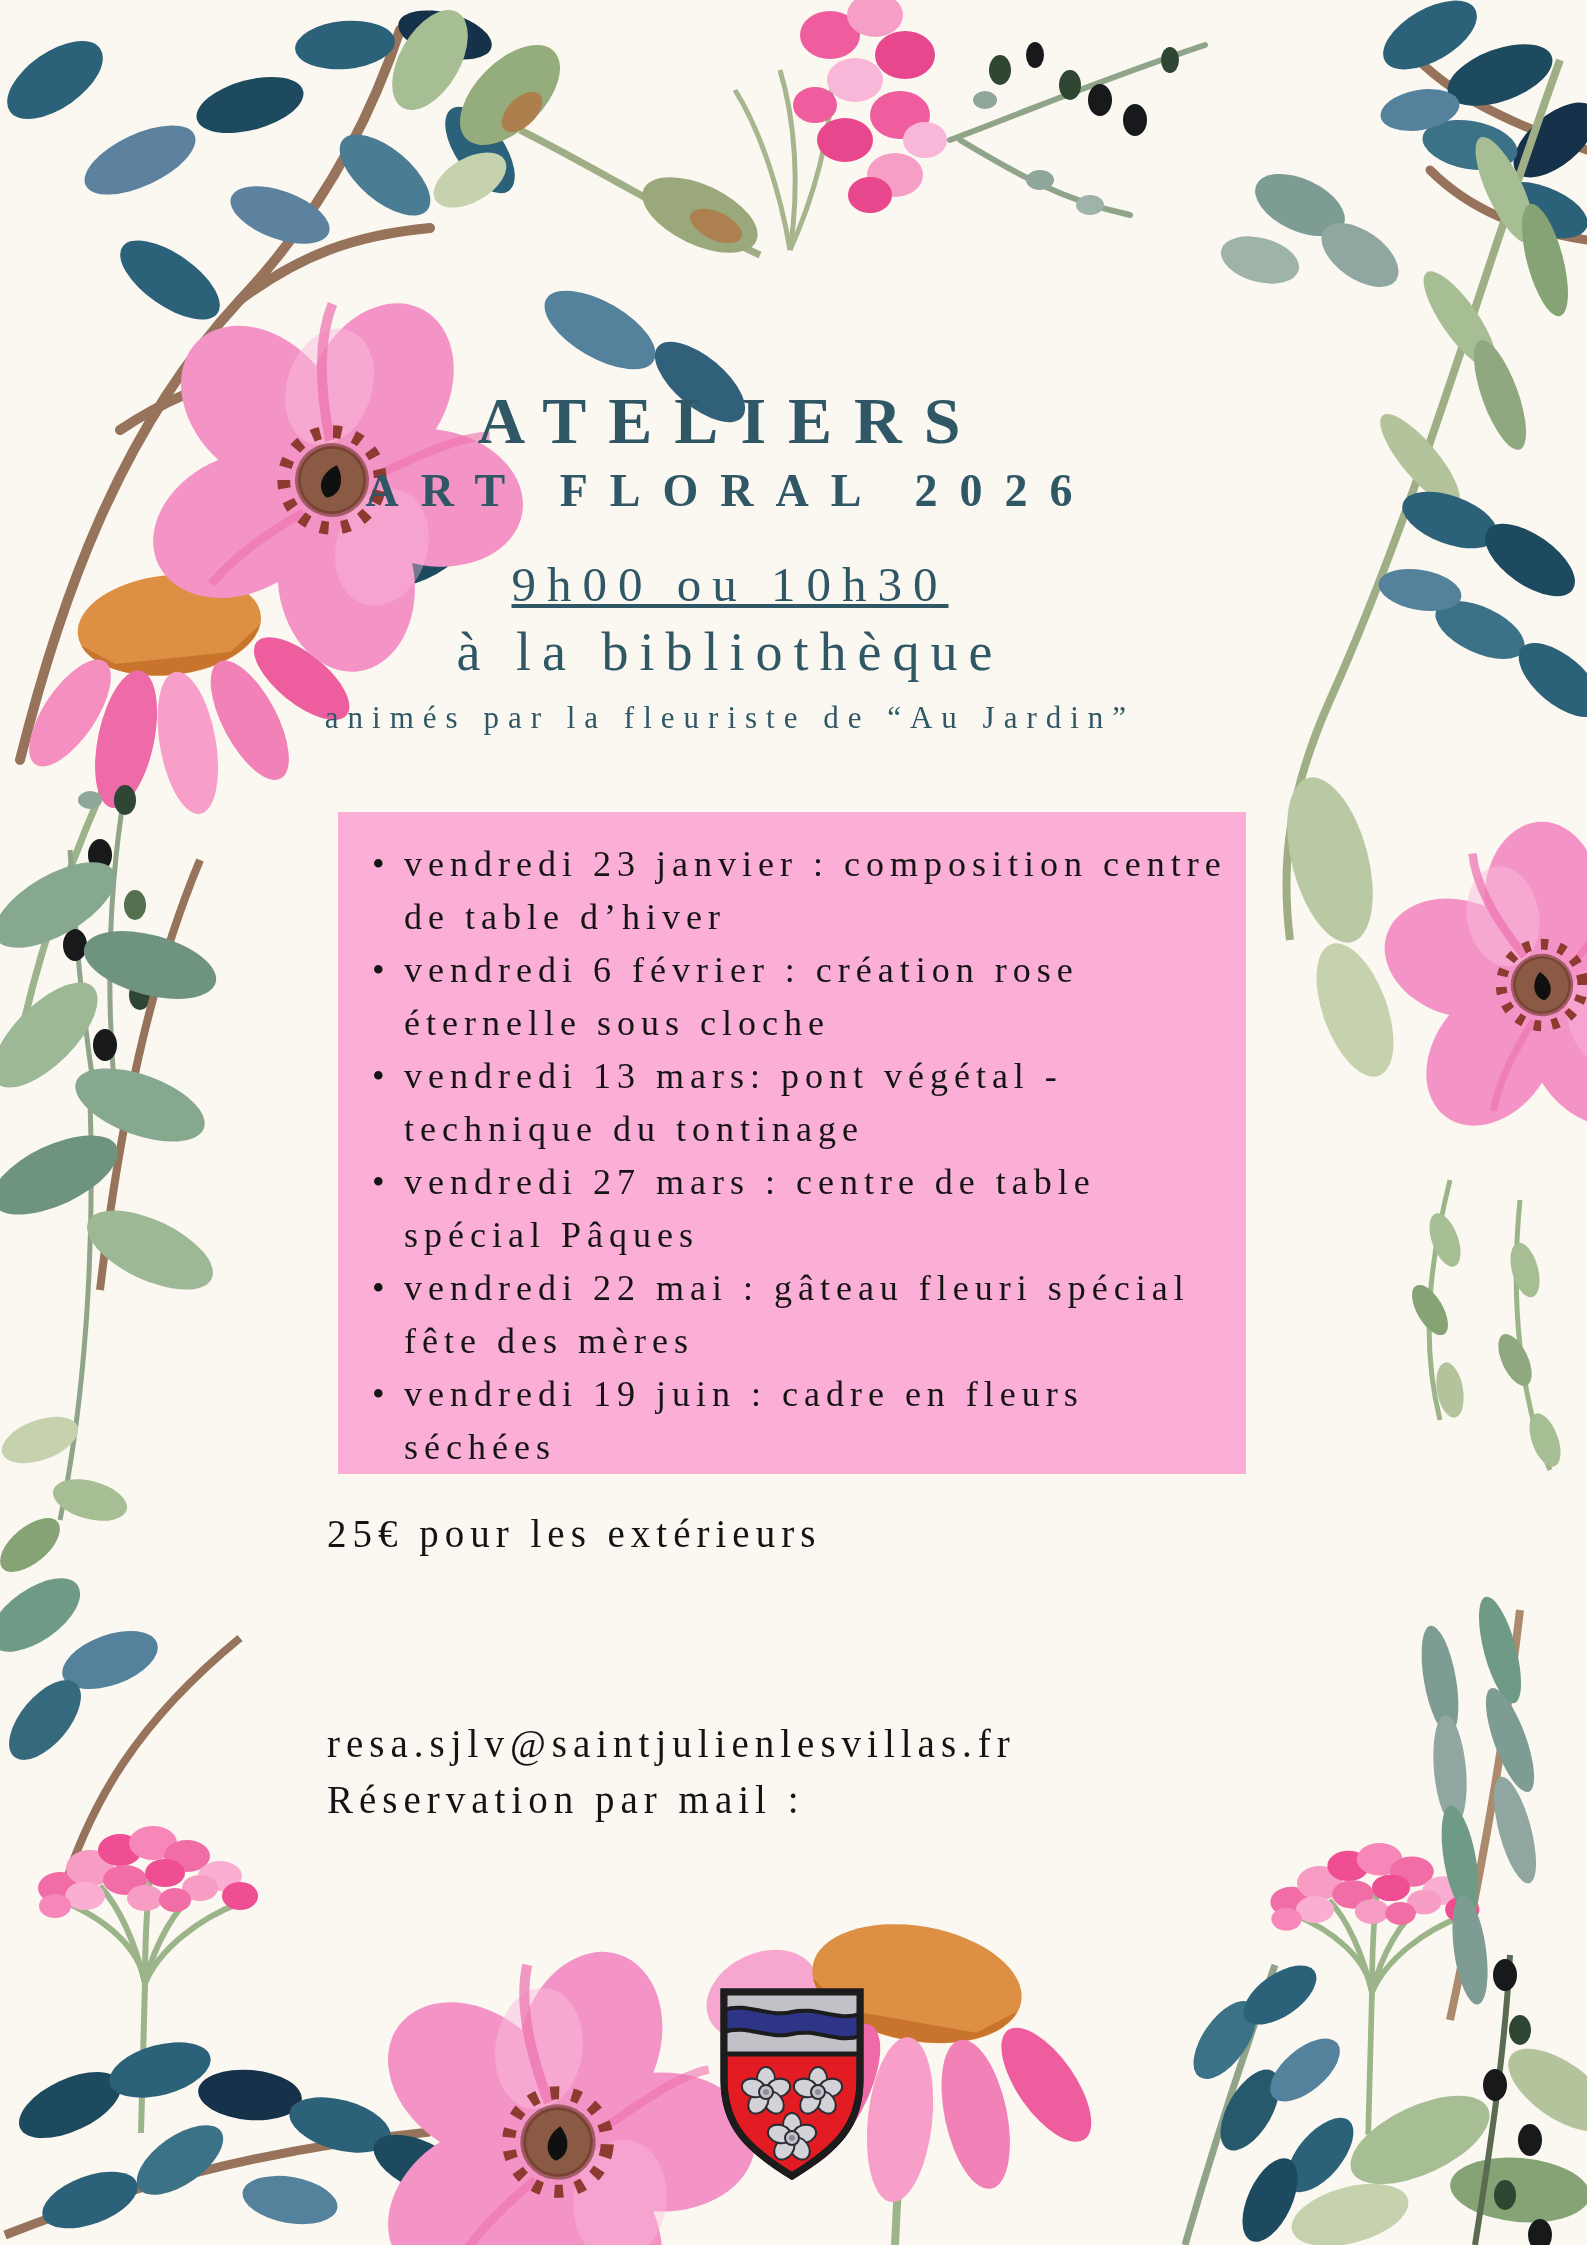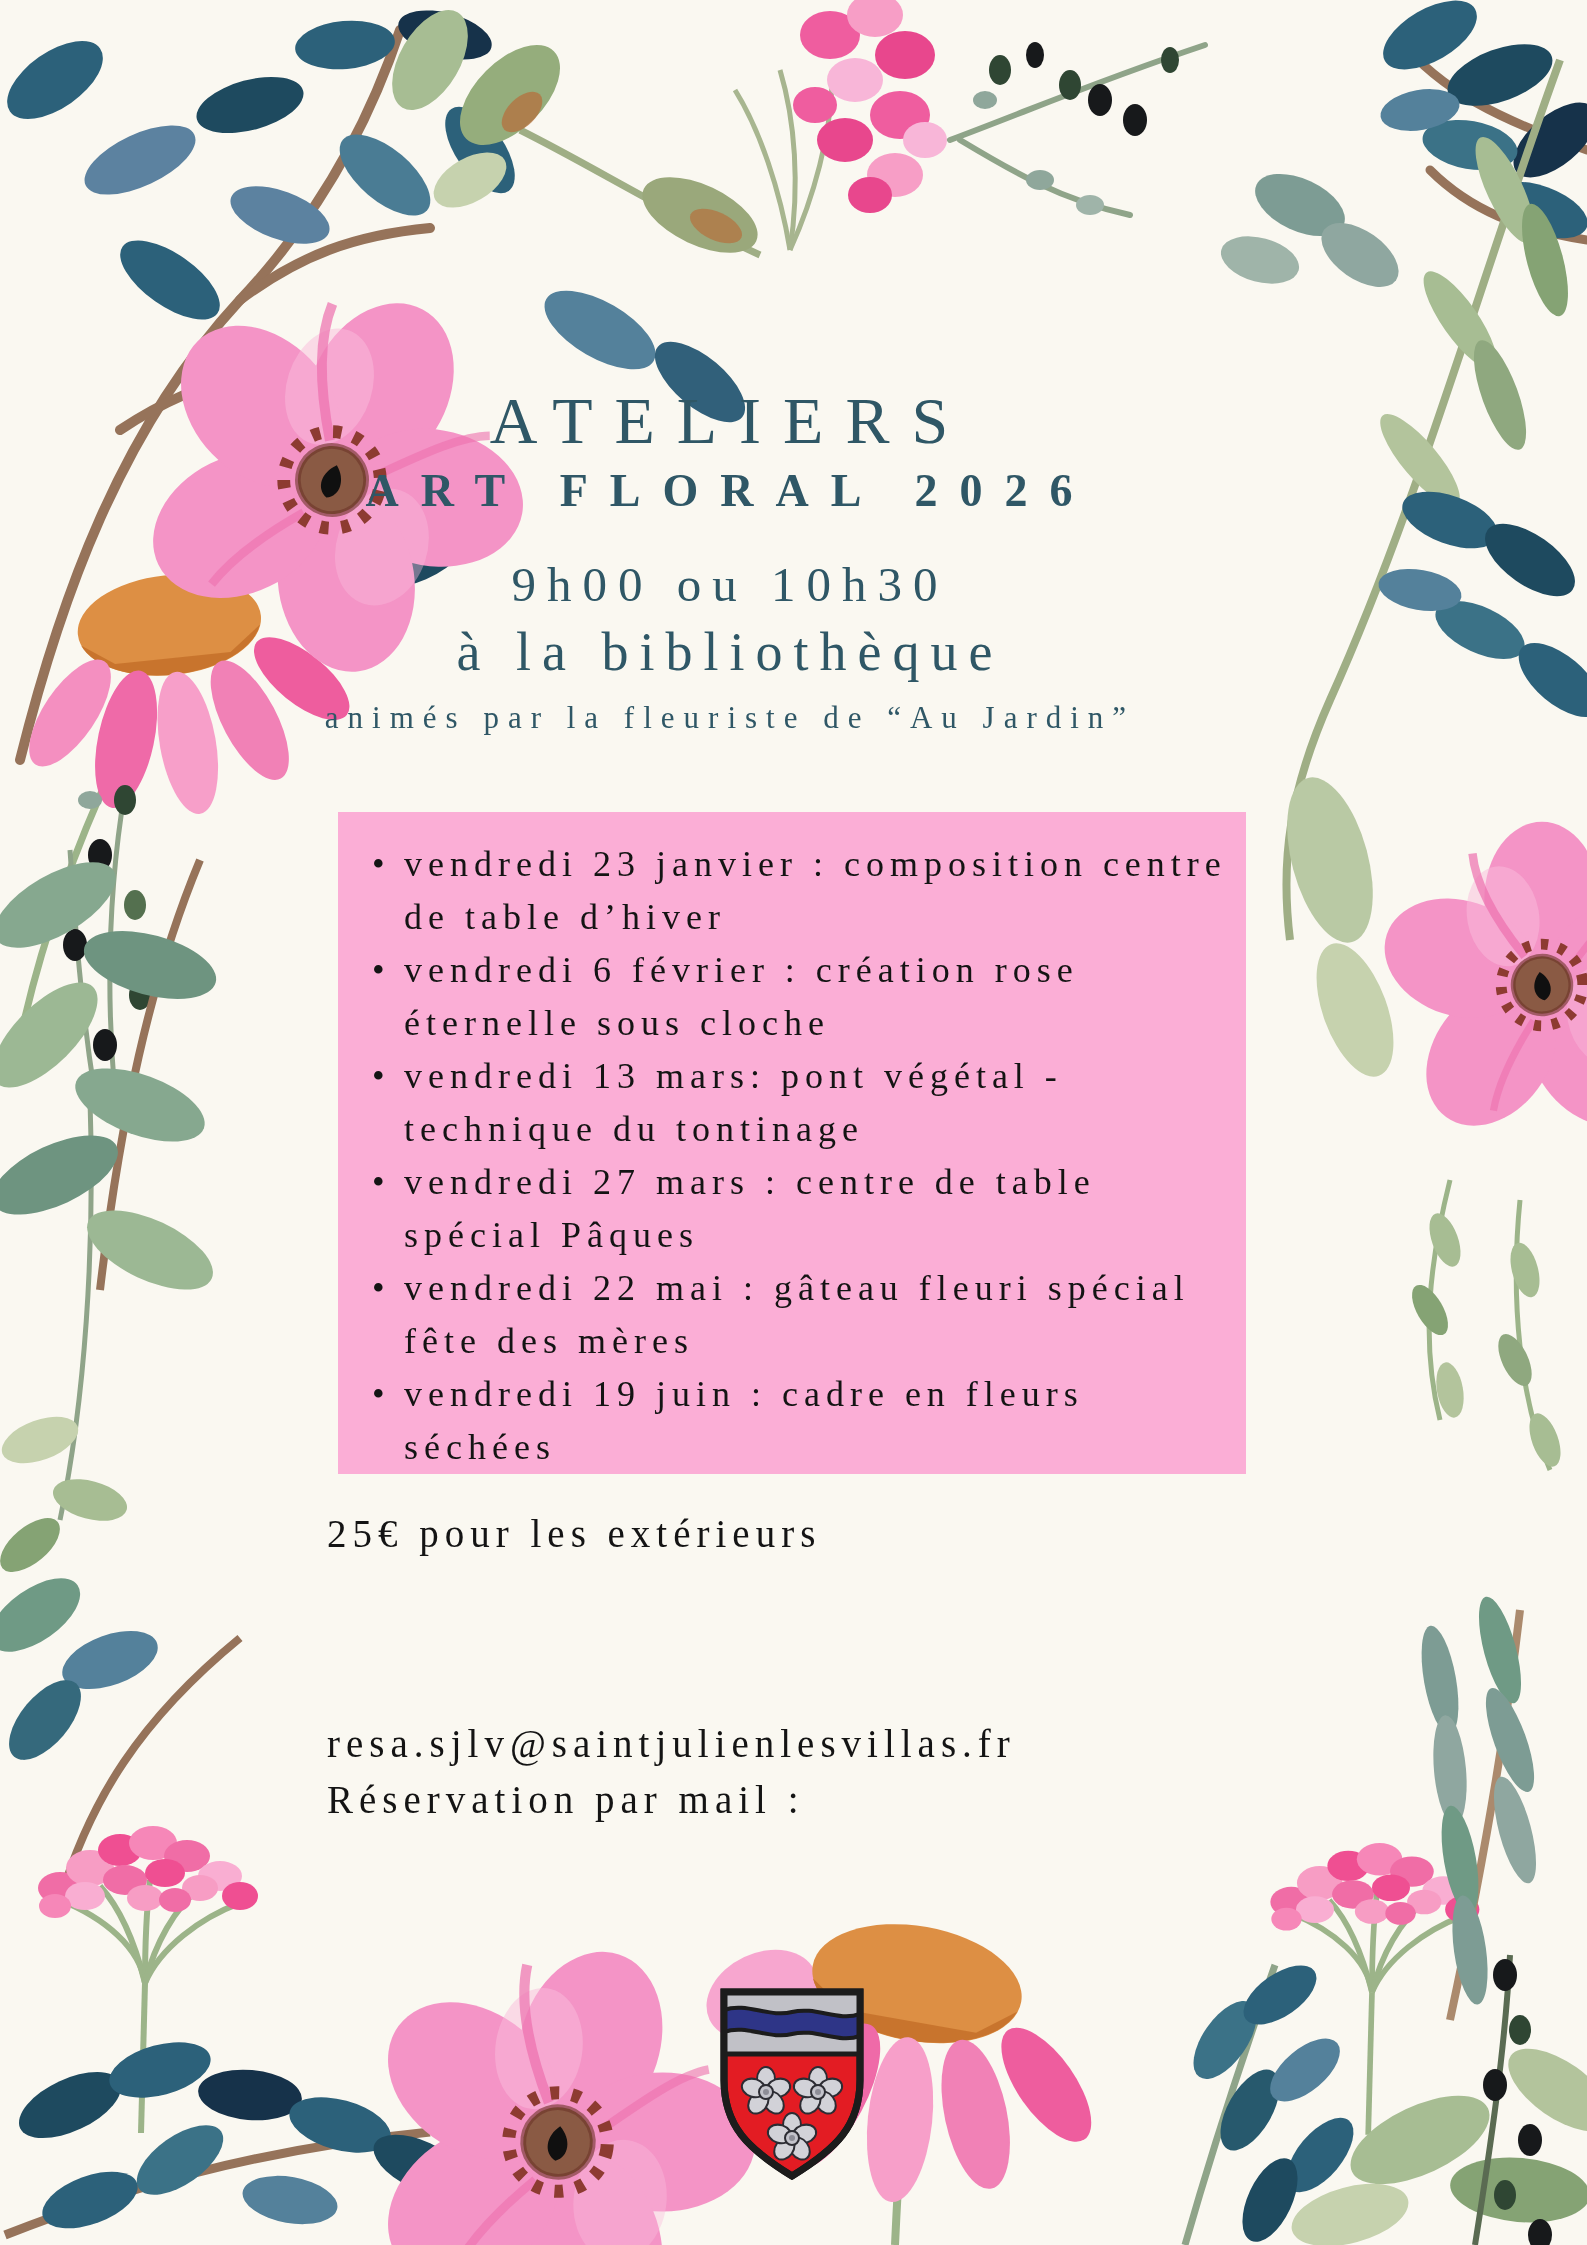--- a/index.html
+++ b/index.html
@@ -1,23 +1,23 @@
 <!DOCTYPE html>
 <html style="--background: #faf8f1; --title-teal: #2f5766; --box-pink: #fbaed6; --text-black: #141414; --petal-pink: #f494c6; --shield-red: #e31c23; --shield-navy: #2e3587; --shield-silver: #c1c1c7;"><head>
 <meta charset="utf-8">
 <style>
   html,body{margin:0;padding:0;background:#e8e6df;}
   .poster{position:relative;width:1587px;height:2245px;overflow:hidden;
     background:var(--background,#faf8f1);
     font-family:"Liberation Serif","DejaVu Serif",serif;}
   svg.bg{position:absolute;left:0;top:0;width:1587px;height:2245px;}
   .tline{position:absolute;left:0;width:1460px;text-align:center;color:var(--title-teal,#2f5766);white-space:nowrap;}
-  .t1{top:383px;font-size:66px;font-weight:400;letter-spacing:22px;}
+  .t1{top:383px;font-size:66px;font-weight:700;letter-spacing:22px;}
   .t2{top:464px;font-size:46px;font-weight:700;letter-spacing:22px;}
-  .time{top:556px;font-size:49px;letter-spacing:11px;}
+  .time{top:556px;font-size:49px;letter-spacing:11px;text-decoration:underline;}
   .loc{top:621px;font-size:54px;letter-spacing:11px;}
   .sub{top:700px;font-size:31px;letter-spacing:9px;}
   .workshops{position:absolute;left:338px;top:812px;width:908px;height:662px;
     margin:0;box-sizing:border-box;padding:26px 6px 0 34px;list-style:none;
     background:var(--box-pink,#fbaed6);color:var(--text-black,#141414);}
   .workshops li{display:flex;font-size:36px;letter-spacing:6px;line-height:53px;}
   .workshops .bullet{flex:none;width:32px;}
   .workshops .wtext{flex:1;}
   .txtblock{position:absolute;left:327px;color:var(--text-black,#141414);
     font-size:39px;letter-spacing:6px;line-height:56px;white-space:nowrap;}

